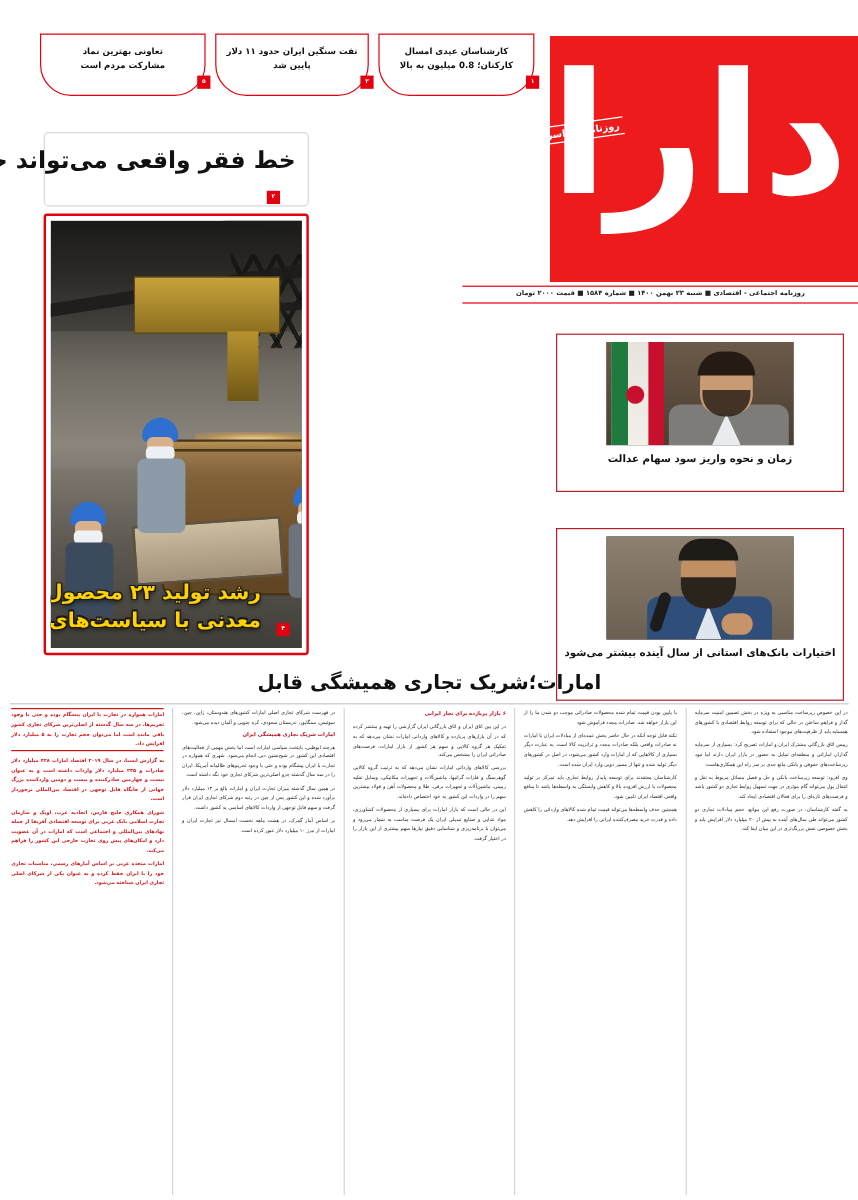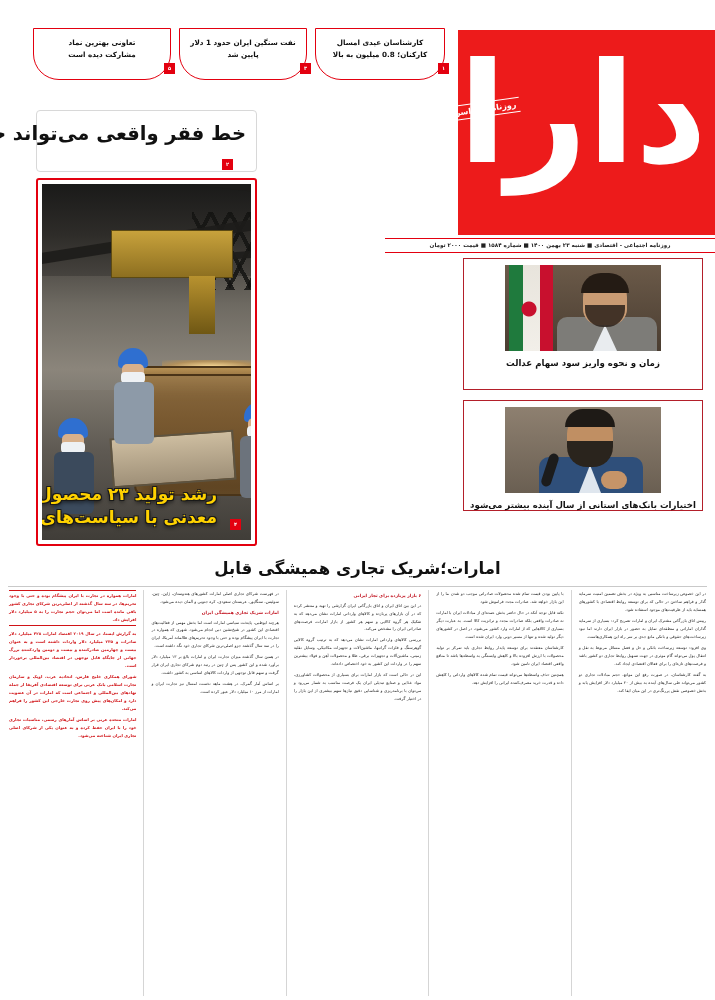--- a/index.html
+++ b/index.html
@@ -145,23 +145,24 @@
     position:absolute;right:10px;bottom:10px;width:11px;height:11px;
     background:#e3000f;color:#fff;font-size:5px;line-height:11px;
     text-align:center;font-weight:bold;
   }
 
   
   .side-card{
     position:absolute;right:12px;width:240px;
     border:1.4px solid #b31f2a;background:#fff;box-sizing:border-box;
     padding:6px 8px 7px;
+    margin-top:20px;
   }
   .sc1{top:258px;height:132px;}
-  .sc2{top:400px;height:111px;padding-left:32px;}
+  .sc2{top:420px;height:144px;padding-left:32px;}
   .sc-photo{position:absolute;left:50%;transform:translateX(-50%);top:6px;
     width:156px;height:86px;overflow:hidden;background:#3a3631;}
   
   .p1-bg{position:absolute;inset:0;background:linear-gradient(180deg,#6b5a49 0%,#4a3d31 100%);}
   .p1-flag{position:absolute;left:4px;top:0;width:44px;height:86px;
     background:linear-gradient(180deg,#e8e4dc 0%,#f2efe9 100%);}
   .p1-flag .g{position:absolute;left:0;top:0;width:14px;height:86px;background:#1f7a3d;}
   .p1-flag .r{position:absolute;right:0;top:0;width:13px;height:86px;background:#c8102e;}
   .p1-emb{position:absolute;left:14px;top:34px;width:20px;height:20px;
     background:radial-gradient(circle at 50% 50%,#c8102e 0 7px,rgba(200,16,46,0) 8px);}
@@ -234,30 +235,30 @@
     <div class="teaser t1">
       <div class="tz">
         <span>کارشناسان عیدی امسال</span><br>
         <span>کارکنان؛ 0.8 میلیون به بالا</span>
       </div>
       <div class="pgnum">۱</div>
     </div>
 
     <div class="teaser t2">
       <div class="tz">
-        <span>نفت سنگین ایران حدود 1 دلار</span><br>
+        <span>نفت سنگین ایران حدود ۱۱ دلار</span><br>
         <span>پایین شد</span>
       </div>
       <div class="pgnum">۳</div>
     </div>
 
     <div class="teaser t3">
       <div class="tz">
         <span>تعاونی بهترین نماد</span><br>
-        <span>مشارکت دیده است</span>
+        <span>مشارکت مردم است</span>
       </div>
       <div class="pgnum">۵</div>
     </div>
 
   </div>
 
   <div class="masthead">
     <div class="logo-word">دارایی</div>
     <div class="logo-sub">روزنامه سراسری</div>
   </div>

